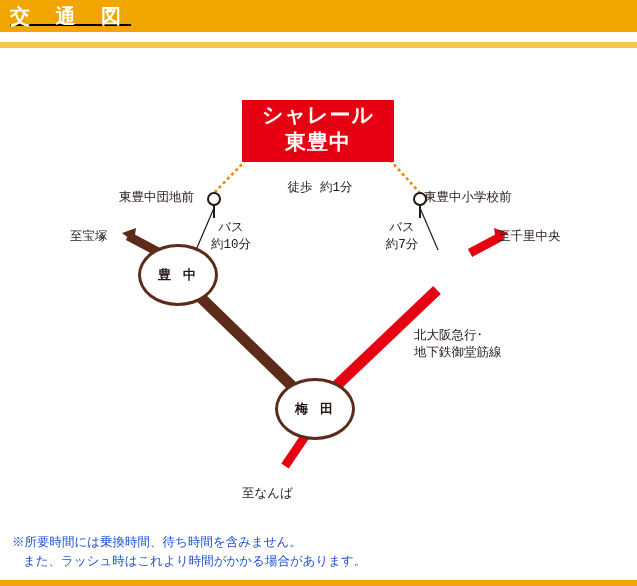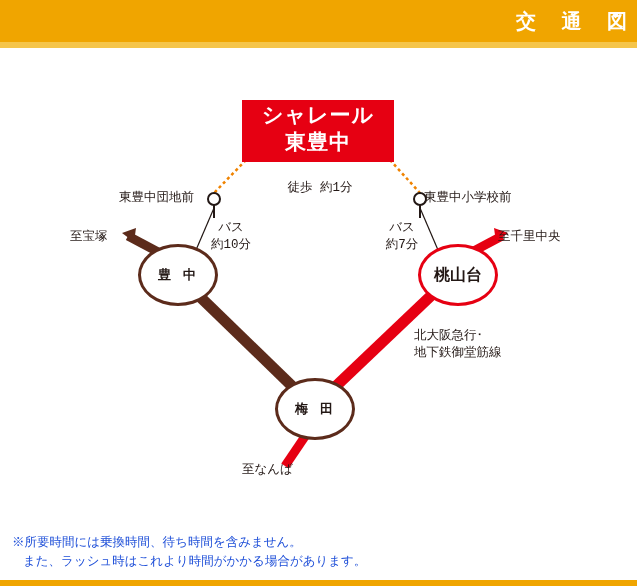--- a/index.html
+++ b/index.html
@@ -19,25 +19,26 @@
     height: 586px;
     background: #ffffff;
   }
 
   
   .header {
     position: absolute;
     left: 0;
     top: 0;
     width: 637px;
-    height: 42px;
+    height: 32px;
     background: #f0a500;
     display: flex;
     align-items: center;
-    justify-content: flex-end;
+    justify-content: flex-start;
+    text-decoration: underline;
   }
   .header-title {
     color: #ffffff;
     font-size: 20px;
     font-weight: bold;
     letter-spacing: 10px;
     text-indent: 10px;
     font-family: "Liberation Sans", sans-serif;
   }
   .header-strip {
@@ -131,21 +132,21 @@
 
   .l-walk       { left: 268px; top: 132px; width: 104px; text-align: center; }
   .l-busleft    { left: 196px; top: 172px; width: 70px; text-align: center; }
   .l-busright   { left: 372px; top: 172px; width: 60px; text-align: center; }
   .l-danchi     { left: 103px; top: 142px; margin-left: 16px; }
   .l-shogakko   { left: 424px; top: 142px; }
   .l-takarazuka { left: 70px;  top: 181px; }
   .l-senri      { left: 498px; top: 181px; }
   .l-hankyu     { left: 140px; top: 286px; width: 130px; text-align: center; }
   .l-kitaosaka  { left: 414px; top: 280px; }
-  .l-namba      { left: 242px; top: 414px; }
+  .l-namba      { left: 242px; top: 438px; }
 
   .big-num { font-size: 15px; }
 
   
   .footnote {
     position: absolute;
     left: 12px;
     top: 533px;
     width: 615px;
     color: #1d4ed8;
@@ -209,23 +210,20 @@
     </svg>
 
     <div class="main-box">
       <div>シャレール</div>
       <div>東豊中</div>
     </div>
 
     <div class="station station-toyonaka">
       <span>豊 中</span>
     </div>
-    <div class="station station-momoyamadai">
-      <span>桃山台</span>
-    </div>
     <div class="station station-umeda">
       <span>梅 田</span>
     </div>
 
     <div class="label l-walk">徒歩 約1分</div>
 
     <div class="label l-busleft">
       <div>バス</div>
       <div>約10分</div>
     </div>

